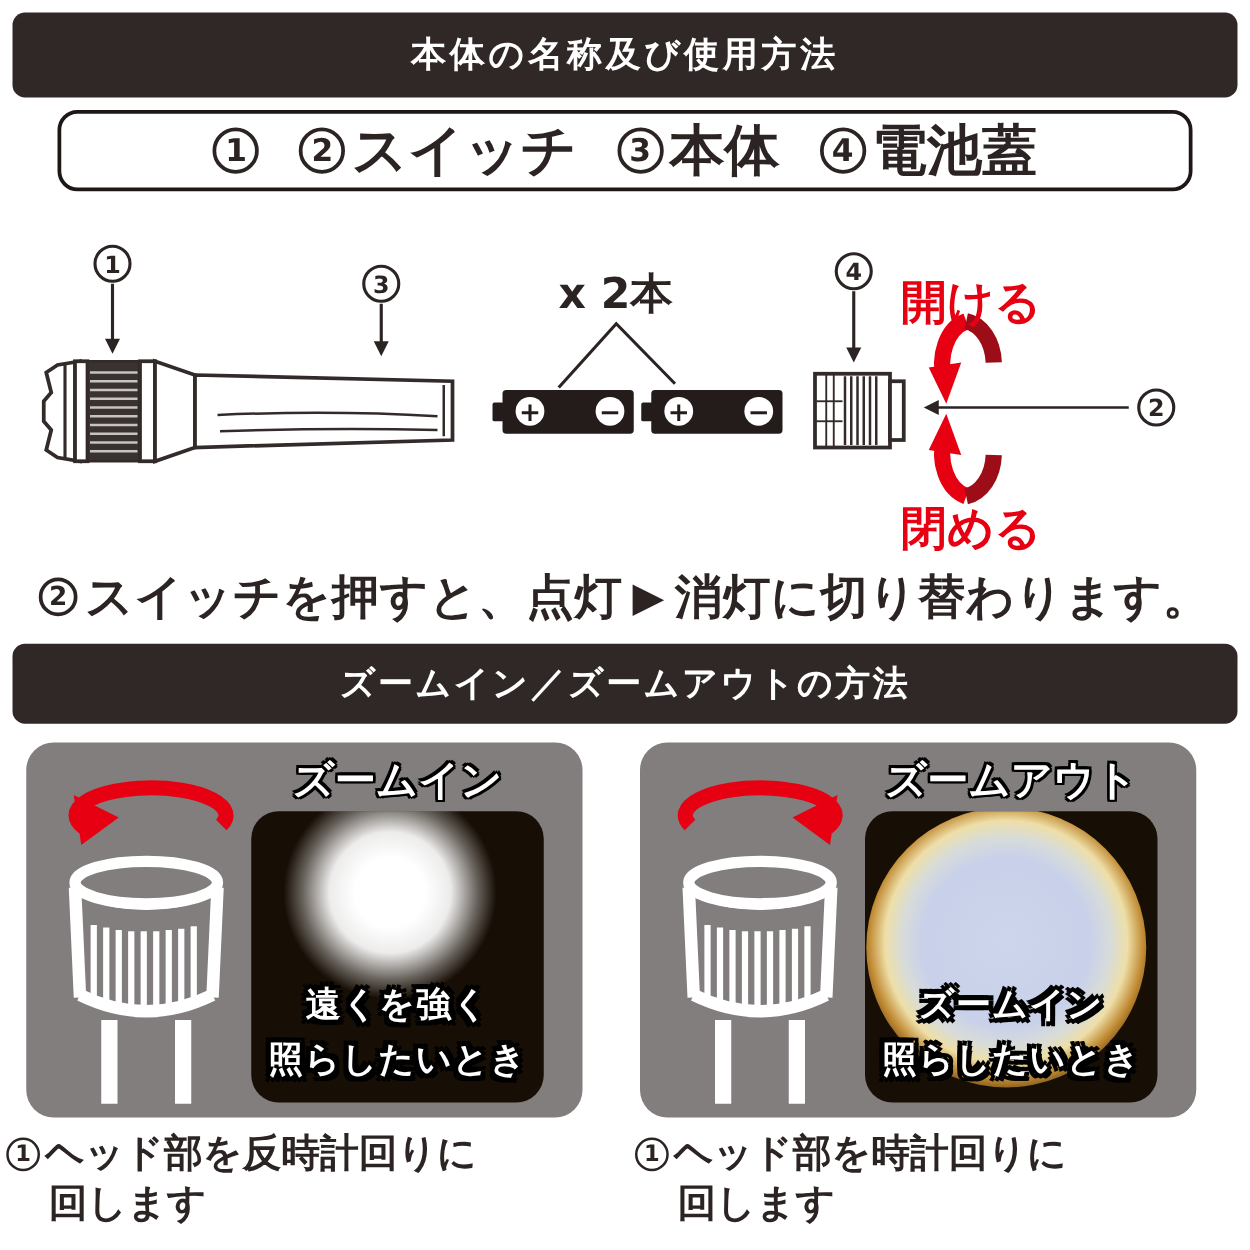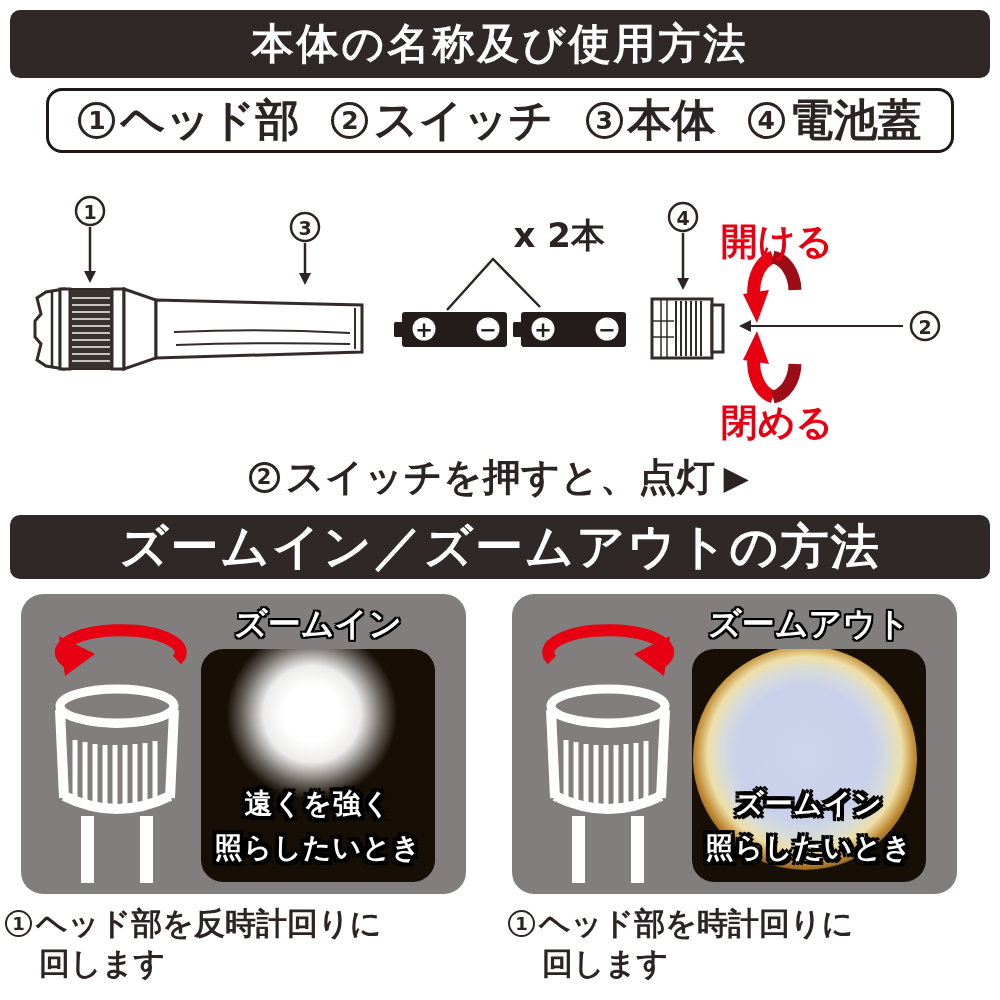--- a/index.html
+++ b/index.html
@@ -6,23 +6,23 @@
   html,body { margin:0; padding:0; }
   body {
     width:1000px; height:1000px; background:#ffffff;
     font-family:"DejaVu Sans","Liberation Sans",sans-serif;
     color:#2b2423; overflow:hidden;
   }
   
   .banner {
     margin:10px 10px 0 10px; height:68px; background:#2f2826; border-radius:10px;
     color:#fff; display:flex; align-items:center; justify-content:center;
-    font-size:42px; font-weight:bold; letter-spacing:3px;
-  }
-  .banner.second { height:64px; margin-top:13px; font-size:48px; letter-spacing:2px; }
+    font-size:28px; font-weight:bold; letter-spacing:3px;
+  }
+  .banner.second { height:64px; margin-top:13px; font-size:28px; letter-spacing:2px; }
   
   .parts-box {
     margin:10px auto 0 auto; width:908px; height:65px;
     border:3.5px solid #1d1716; border-radius:16px; background:#fff;
     display:flex; align-items:center; justify-content:center; gap:32px;
     font-size:44px; font-weight:bold;
   }
   .part { display:flex; align-items:center; gap:5px; }
   
   .cn {
@@ -32,21 +32,21 @@
   }
   .cn-lg { width:37px; height:37px; font-size:25px; }
   .cn-md { width:31px; height:31px; font-size:21px; }
   .cn-sm { width:27px; height:27px; font-size:18px; border-width:2.5px; }
   
   .diagram { position:relative; height:275px; margin-top:18px; }
   .diagram svg { position:absolute; left:0; top:0; }
   .bat-label { position:absolute; left:380px; width:225px; text-align:center;
     font-weight:bold; font-size:34px; line-height:1; }
   .bat-label.l1 { top:4px; }
-  .bat-label.l2 { top:47px;text-align:right; }
+  .bat-label.l2 { top:47px; }
   .red-label { position:absolute; left:710px; width:134px; text-align:center;
     color:#e60012; font-weight:bold; font-size:37px; line-height:1; }
   .red-label.open { top:52px; }
   .red-label.close { top:233px; }
   
   .switch-line {
     margin-top:6px; height:50px; display:flex; align-items:center; justify-content:center;
     gap:6px; font-size:38px; font-weight:bold; letter-spacing:0.5px;
   }
   .switch-line .tri { font-size:33px; margin:0 2px; }
@@ -87,21 +87,20 @@
 </head>
 <body>
 
 <div class="banner">
   <span>本体の名称及び使用方法</span>
 </div>
 
 <div class="parts-box">
   <span class="part">
     <span class="cn cn-lg">1</span>
-    <span>ヘッド部</span>
   </span>
   <span class="part">
     <span class="cn cn-lg">2</span>
     <span>スイッチ</span>
   </span>
   <span class="part">
     <span class="cn cn-lg">3</span>
     <span>本体</span>
   </span>
   <span class="part">
@@ -206,20 +205,21 @@
   </svg>
   <span class="bat-label l2">x 2本</span>
   <span class="red-label close">閉める</span>
   <span class="red-label open">開ける</span>
 </div>
 
 <div class="switch-line">
   <span class="cn cn-md">2</span>
   <span>スイッチを押すと、点灯</span>
   <span class="tri">▶</span>
+  <span>消灯に切り替わります。</span>
 </div>
 
 <div class="banner second">
   <span>ズームイン／ズームアウトの方法</span>
 </div>
 
 <div class="panels">
 
   <div class="panel">
     <svg class="rot-arrow" width="152" height="64" viewBox="0 0 152 64">

